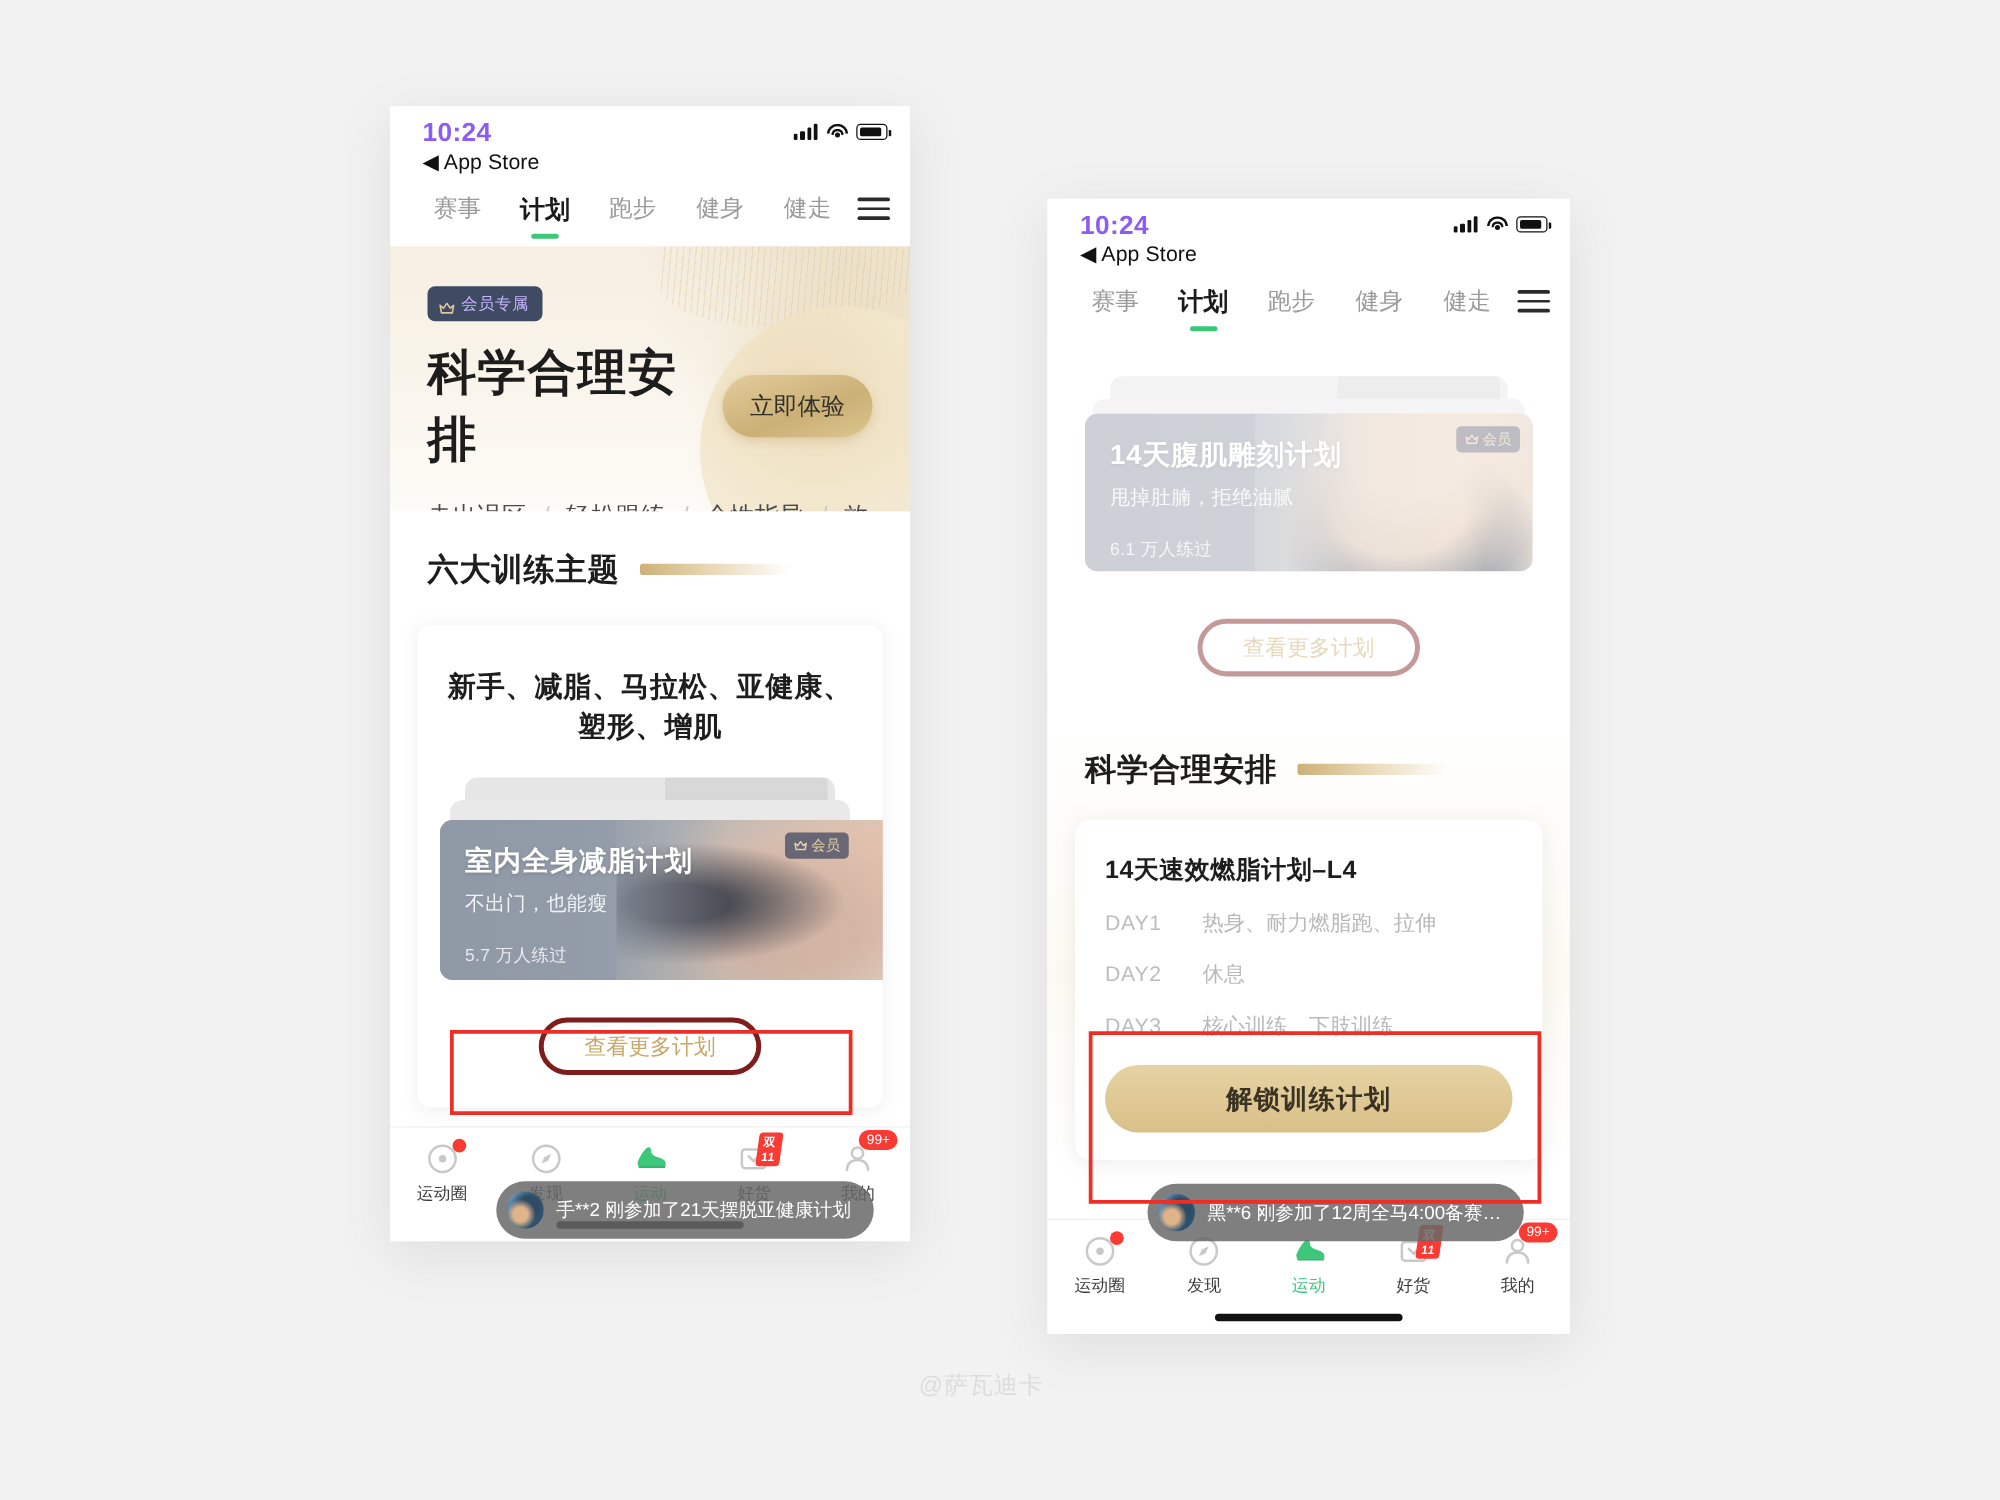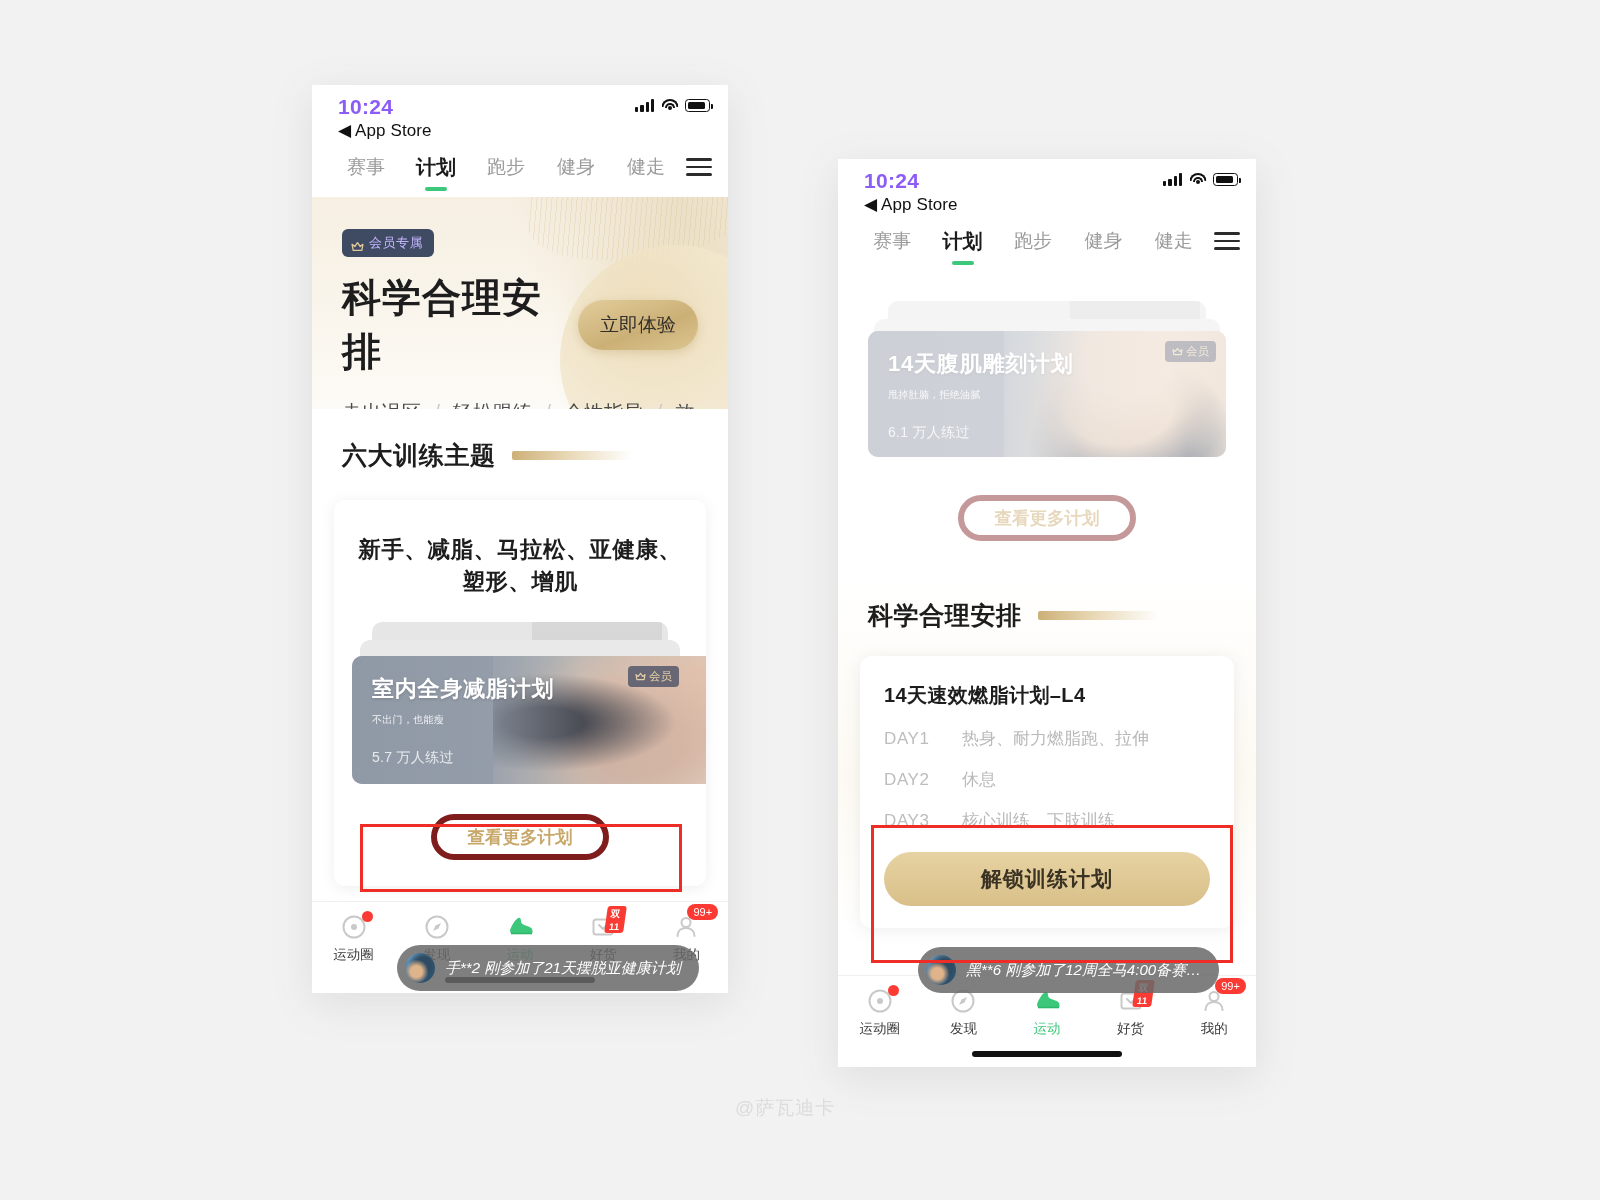--- a/index.html
+++ b/index.html
@@ -151,41 +151,41 @@
       radial-gradient(ellipse at 55% 24%, #f0d6bf 0 26%, rgba(240,214,191,0) 58%),
       radial-gradient(ellipse at 52% 62%, #e3c4a8 0 32%, rgba(227,196,168,0) 66%),
       radial-gradient(ellipse at 58% 96%, #2f3a4e 0 30%, rgba(47,58,78,0) 58%),
       linear-gradient(120deg,#cdd3d9 0%, #e7d3bf 50%, #dcc5ae 100%);
   }
   .plan-scrim { position:absolute; inset:0;
     background:linear-gradient(90deg, rgba(143,152,165,.96) 0%, rgba(146,155,168,.80) 36%, rgba(150,158,170,.18) 62%, rgba(150,158,170,0) 100%); }
   .plan-body { position:absolute; left:20px; top:18px; }
   .plan-title { font-size:22px; font-weight:bold; color:#fff; letter-spacing:.8px;
                 text-shadow:0 1px 3px rgba(0,0,0,.17); }
-  .plan-desc { margin-top:9px; font-size:10px; color:#f0f2f4; letter-spacing:.3px;}
+  .plan-desc { margin-top:9px; font-size:16px; color:#f0f2f4; letter-spacing:.3px;}
   .plan-count { margin-top:22px; font-size:14px; color:#e8eaee; letter-spacing:.3px;}
   .plan-vip {
     position:absolute; right:44px; top:10px; display:flex; align-items:center; gap:3px;
     background:rgba(55,66,92,.70); color:#e4d0a6; font-size:11.5px;
     padding:3px 7px; border-radius:4px;
   }
   .plan-vip .crown { width:11px; height:9px; }
 
   
   .ghost-btn {
-    margin: 22px auto 0; width:178px; height:46px; border:6px solid #7f1d1d;
+    margin: 22px auto 0; width:178px; height:46px; border:4px solid #7f1d1d;
     border-radius:24px; display:flex; align-items:center; justify-content:center;
-    color:#c8a86a; font-size:17.5px; background:#fff;font-weight:bold;
+    color:#c8a86a; font-size:17.5px; background:#fff;
   }
 
   
   .toast {
     display:flex; align-items:center; gap:10px;
     background:rgba(105,105,105,.85); border-radius:26px;
-    padding:8px 18px 8px 8px; color:#fff; font-size:15px; white-space:nowrap;font-style:italic;
+    padding:8px 18px 8px 8px; color:#fff; font-size:15px; white-space:nowrap;
   }
   .toast-avatar {
     width:30px; height:30px; border-radius:50%; flex:none; overflow:hidden;
     background:
       radial-gradient(circle at 38% 62%, #e0b48a 0 22%, rgba(224,180,138,0) 46%),
       radial-gradient(circle at 62% 40%, #2e4b63 0 30%, rgba(46,75,99,0) 60%),
       linear-gradient(150deg,#7aa6c9 0%, #3b6d92 48%, #25435c 100%);
   }
 
   

